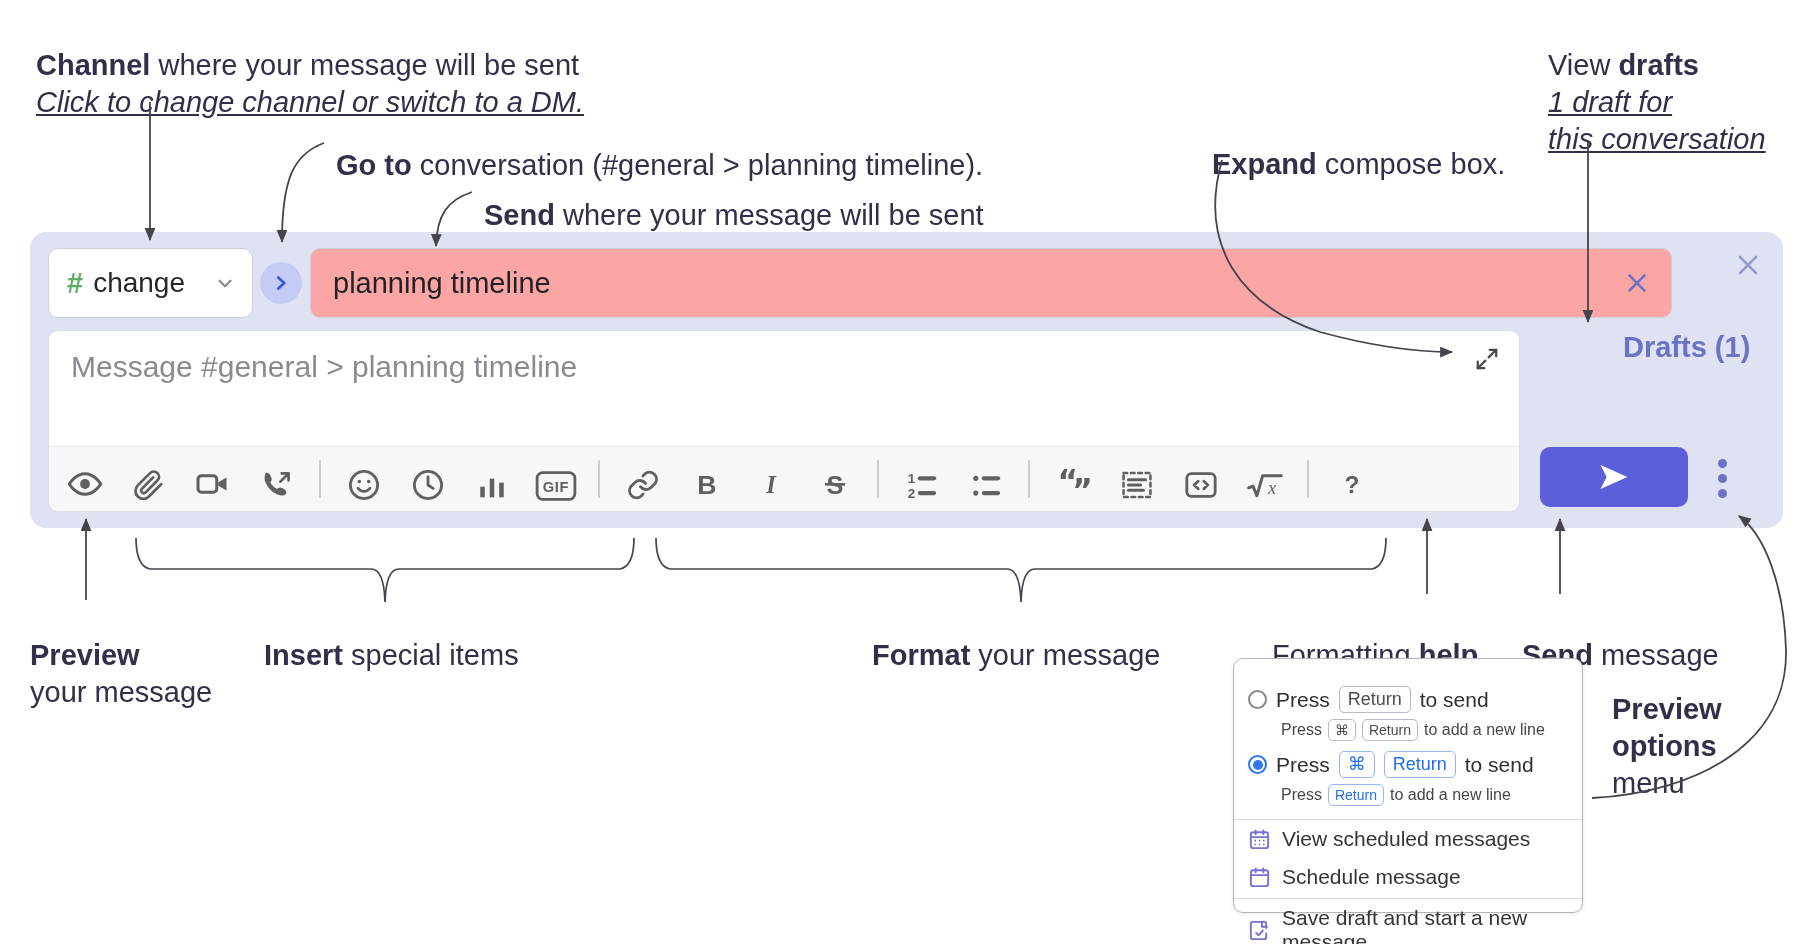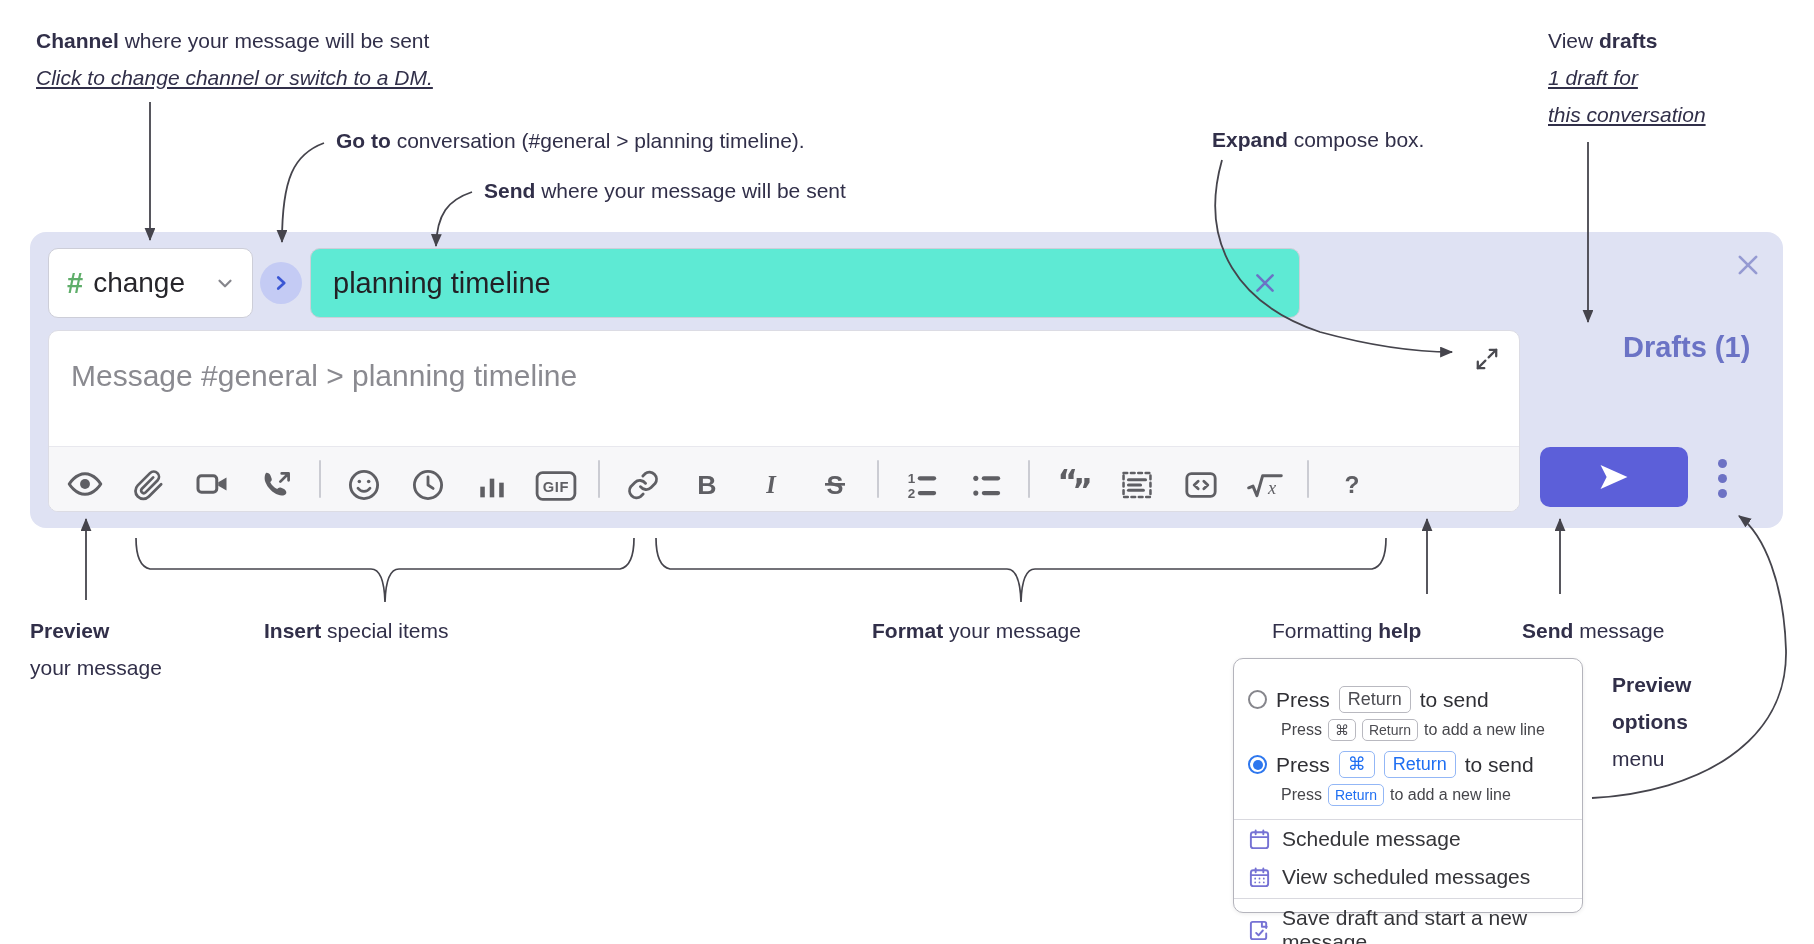--- a/index.html
+++ b/index.html
@@ -1,49 +1,49 @@
 <!DOCTYPE html>
 <html><head>
 <meta charset="utf-8">
 <style>
   * { margin:0; padding:0; box-sizing:border-box; }
   html,body { width:1814px; height:944px; background:#ffffff; overflow:hidden;
     font-family:"Liberation Sans","DejaVu Sans",sans-serif; }
   body { position:relative; color:#312f49; }
 
   
-  .ann { position:absolute; font-size:21px; line-height:37px; color:#312f49; white-space:nowrap; }
+  .ann { position:absolute; font-size:29px; line-height:37px; color:#312f49; white-space:nowrap;margin-top:25px; }
   .ann b { font-weight:700; }
   .it { font-style:italic;text-decoration:underline; }
 
   
   #overlay { position:absolute; left:0; top:0; z-index:50; pointer-events:none; }
 
   
   .panel { position:absolute; left:30px; top:232px; width:1753px; height:296px;
     background:#dfe2f3; border-radius:16px; z-index:10; }
   .pill { position:absolute; left:18px; top:16px; width:205px; height:70px; background:#fff;
     border:1px solid #cdced8; border-radius:10px; display:flex; align-items:center;
     padding:0 16px 0 18px; gap:10px; cursor:pointer; }
   .pill .hash { font-size:29px; font-weight:700; }
   .pill .chname { font-size:28px; color:#27262b; flex:1; }
   .go-btn { position:absolute; left:230px; top:30px; width:42px; height:42px; border-radius:50%;
     background:#c4cbf4; display:flex; align-items:center; justify-content:center; cursor:pointer; }
-  .topic { position:absolute; left:280px; top:16px; width:990px; height:70px; background:#5eead4;
+  .topic { position:absolute; left:280px; top:16px; width:1362px; height:70px; background:#fca5a5;
     border:1px solid #cdced8; border-radius:10px; display:flex; align-items:center;
     padding:0 18px 0 22px; }
   .topic .tval { font-size:29px; color:#222126; flex:1; }
   .iconbtn { background:none; border:none; cursor:pointer; display:flex; align-items:center;
     justify-content:center; padding:0; }
   .panel-close { position:absolute; right:20px; top:18px; width:30px; height:30px; }
 
   .msgbox { position:absolute; left:18px; top:98px; width:1472px; height:182px; background:#fff;
     border:1px solid #dcdce4; border-radius:10px; }
   .msg-area { position:absolute; left:0; top:0; right:0; height:117px; cursor:text; }
-  .placeholder { position:absolute; left:22px; top:28px; font-size:30px; color:#8a8a90; }
+  .placeholder { position:absolute; left:22px; top:19px; font-size:30px; color:#8a8a90; }
   .expand-btn { position:absolute; right:16px; top:12px; width:32px; height:32px; }
   .tbar { position:absolute; left:0; bottom:0; right:0; height:65px; background:#f7f7f9;
     border-top:1px solid #e8e8ee; border-radius:0 0 9px 9px; display:flex; align-items:center;
     padding-left:14px; gap:21px; }
   .tbtn { width:43px; height:46px; color:#5f5f64; background:none; border:none; cursor:pointer;
     display:flex; align-items:flex-end; justify-content:center; flex:none; }
   .tsep { width:2px; height:38px; background:#cbccd3; border-radius:1px; flex:none; }
 
   .drafts-link { position:absolute; left:1593px; top:99px; font-size:29px; font-weight:600;
     color:#6b73c5; cursor:pointer; white-space:nowrap; }
@@ -365,38 +365,38 @@
     <span>Press</span>
     <span class="key sm blue">Return</span>
     <span>to add a new line</span>
   </div>
   <div class="pdiv"></div>
   <div id="popup-menu">
       <div class="mitem">
         <svg width="23" height="23" viewBox="0 0 24 24" fill="none" stroke="currentColor" stroke-width="2" stroke-linecap="round" stroke-linejoin="round">
           <rect x="3" y="4.5" width="18" height="16.5" rx="2.5"></rect>
           <path d="M3 9.5h18 M8 2.5v4 M16 2.5v4"></path>
-        </svg>
-        <span>Schedule message</span>
-      </div>
-      <div class="mitem">
-        <svg width="23" height="23" viewBox="0 0 24 24" fill="none" stroke="currentColor" stroke-width="2" stroke-linecap="round" stroke-linejoin="round">
-          <rect x="3" y="4.5" width="18" height="16.5" rx="2.5"></rect>
-          <path d="M3 9.5h18 M8 2.5v4 M16 2.5v4"></path>
           <g stroke-width="1.8">
             <line x1="7.5" y1="13" x2="7.5" y2="13.2"></line>
             <line x1="12" y1="13" x2="12" y2="13.2"></line>
             <line x1="16.5" y1="13" x2="16.5" y2="13.2"></line>
             <line x1="7.5" y1="17" x2="7.5" y2="17.2"></line>
             <line x1="12" y1="17" x2="12" y2="17.2"></line>
             <line x1="16.5" y1="17" x2="16.5" y2="17.2"></line>
           </g>
         </svg>
         <span>View scheduled messages</span>
       </div>
+      <div class="mitem">
+        <svg width="23" height="23" viewBox="0 0 24 24" fill="none" stroke="currentColor" stroke-width="2" stroke-linecap="round" stroke-linejoin="round">
+          <rect x="3" y="4.5" width="18" height="16.5" rx="2.5"></rect>
+          <path d="M3 9.5h18 M8 2.5v4 M16 2.5v4"></path>
+        </svg>
+        <span>Schedule message</span>
+      </div>
       <div class="pdiv" style="margin-top: 2px;"></div>
       <div class="mitem">
         <svg width="23" height="23" viewBox="0 0 24 24" fill="none" stroke="currentColor" stroke-width="2" stroke-linecap="round" stroke-linejoin="round">
           <path d="M19 9.5V5a2 2 0 0 0-2-2H5a2 2 0 0 0-2 2v14a2 2 0 0 0 2 2h12a2 2 0 0 0 2-2v-4"></path>
           <path d="M14.5 3v5h5"></path>
           <path d="M8.5 14.5l2.5 2.5 4.5-5"></path>
         </svg>
         <span>Save draft and start a new message</span>
       </div>
     </div>

